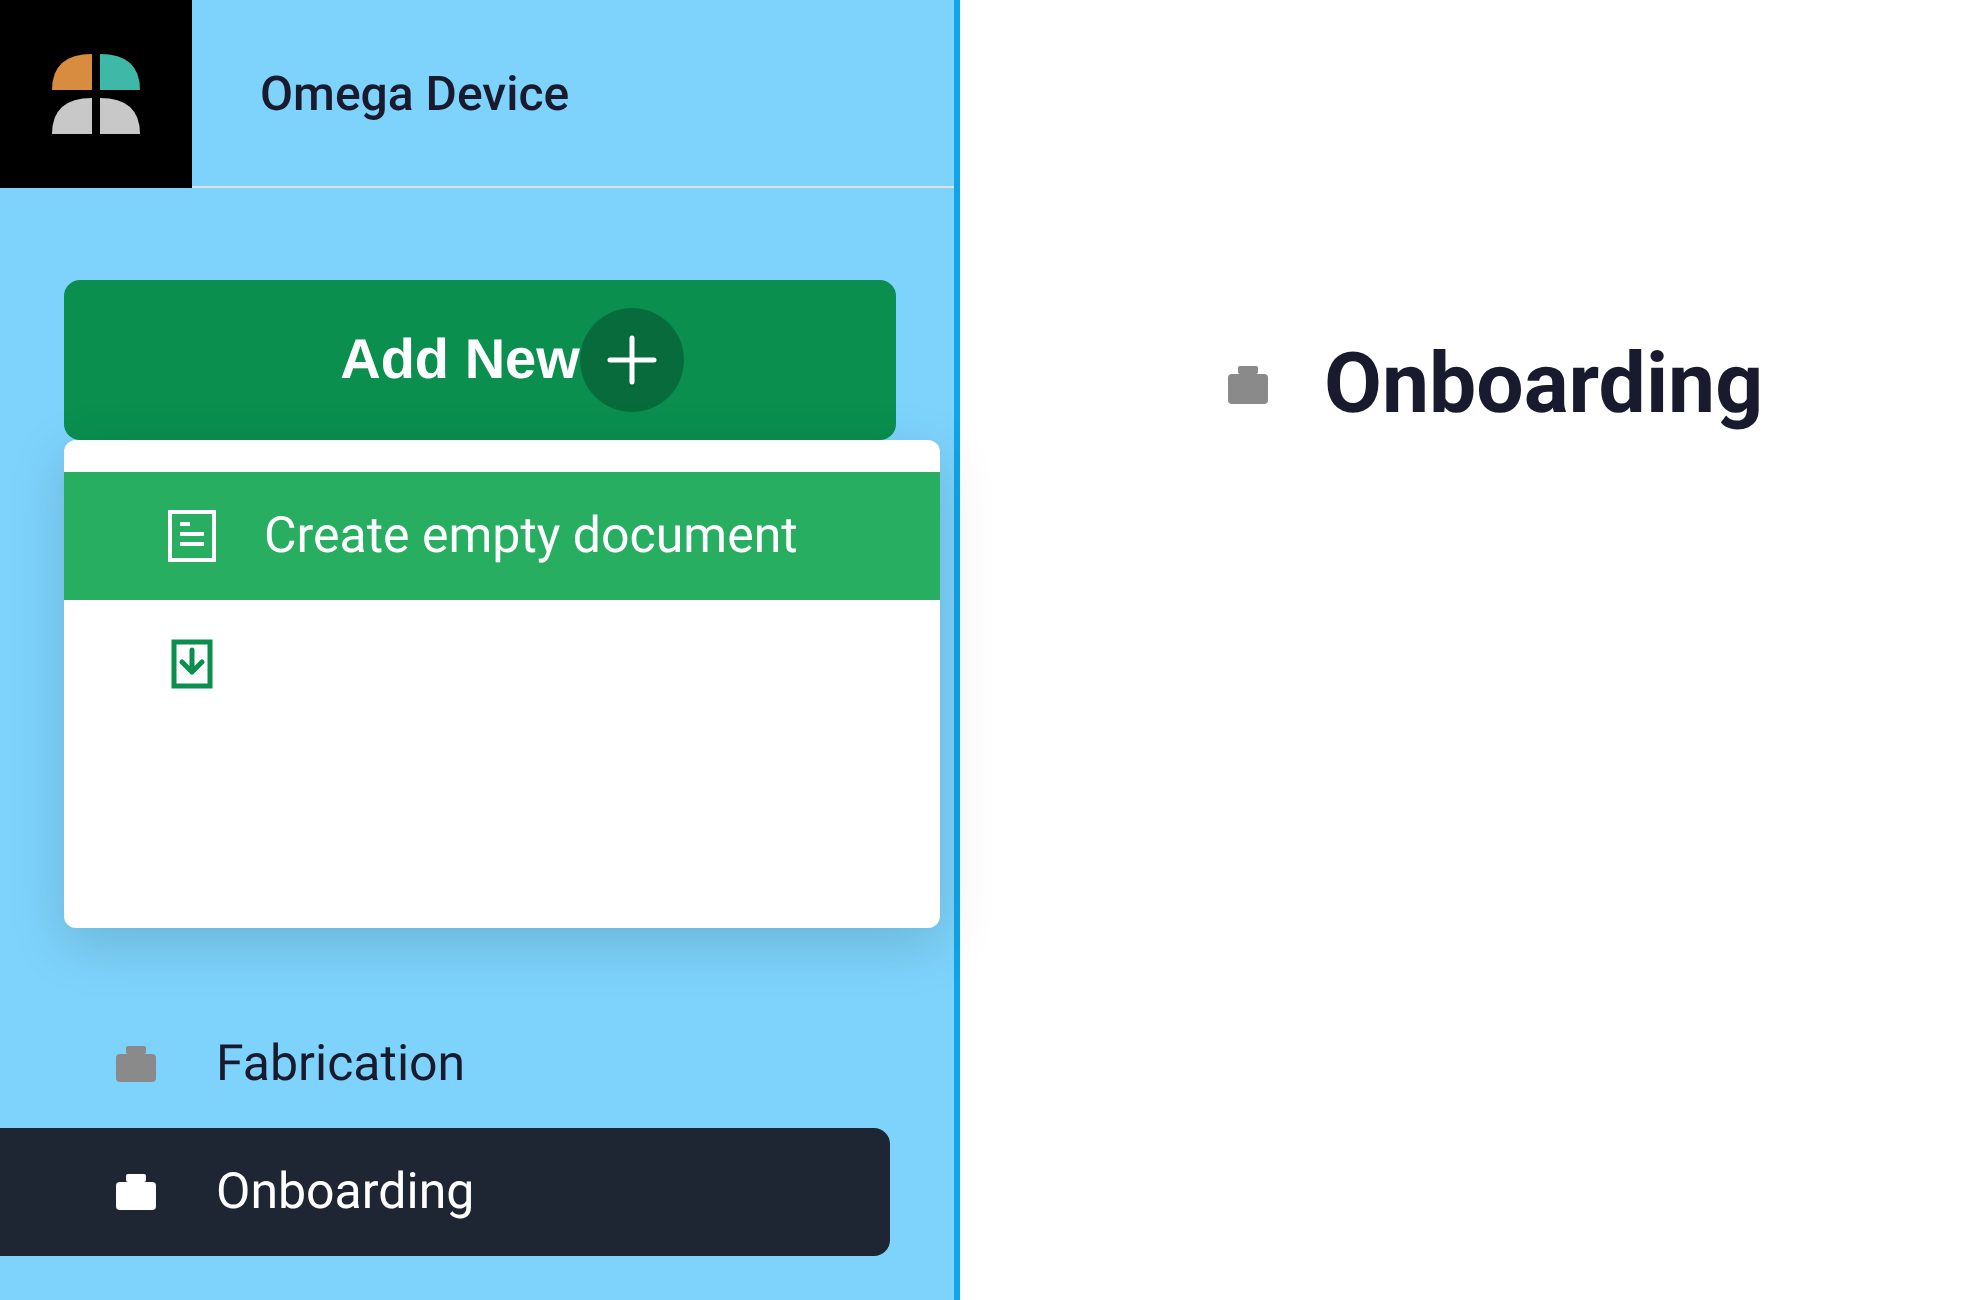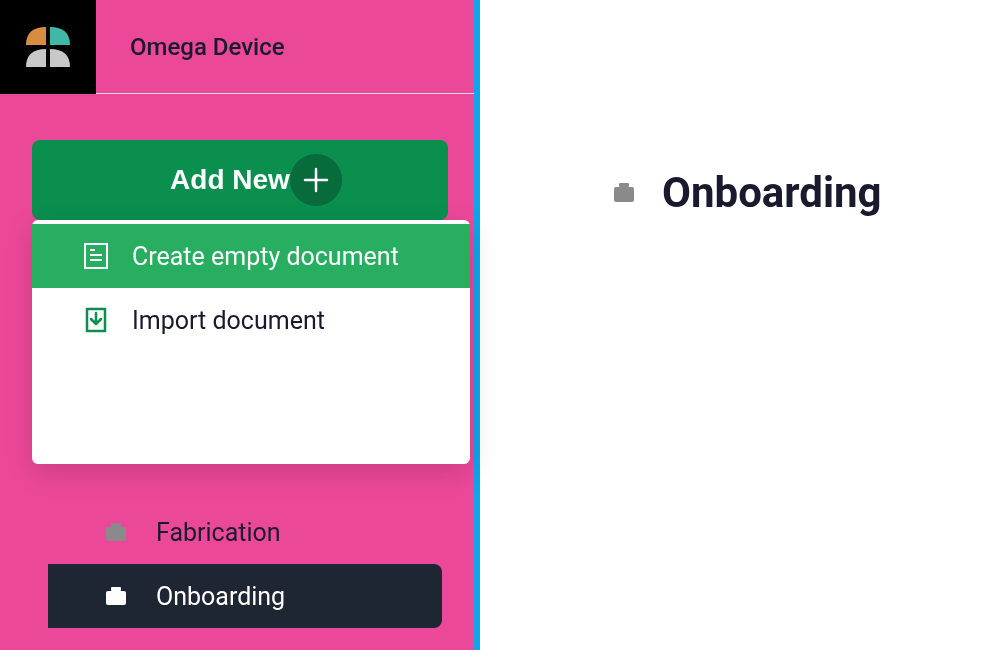--- a/index.html
+++ b/index.html
@@ -15,22 +15,22 @@
       display: flex;
       overflow: hidden;
       background: #fff;
     }
     
     .sidebar {
       width: 480px;
       height: 100%;
       display: flex;
       flex-direction: column;
-      background: #ec4899;
-      border-right: 6px solid #0ea5e9;
+      background: #7dd3fc;
+      border-right: 3px solid #0ea5e9;
       position: relative;
     }
     
     .header {
       display: flex;
       align-items: center;
       height: 94px;
       border-bottom: 1px solid #e0e0e0;
     }
     
@@ -100,21 +100,21 @@
     
     .dropdown {
       position: absolute;
       top: 126px;
       left: 32px;
       width: 438px;
       height: 244px;
       background: #fff;
       border-radius: 6px;
       box-shadow: 0 8px 28px rgba(0,0,0,0.15);
-      padding-top: 4px;
+      padding-top: 16px;
       z-index: 10;
     }
     
     .dropdown-item {
       display: flex;
       align-items: center;
       height: 64px;
       padding-left: 48px;
       cursor: pointer;
       font-size: 25px;
@@ -131,21 +131,20 @@
       width: 32px;
       height: 32px;
       display: flex;
       align-items: center;
       justify-content: center;
       flex-shrink: 0;
     }
     
     .nav-list {
       margin-top: 280px;
-      padding-left: 48px;
     }
     
     .nav-item {
       height: 64px;
       display: flex;
       align-items: center;
       padding-left: 56px;
       gap: 28px;
       font-size: 25px;
       color: #1a1a2e;
@@ -240,21 +239,20 @@
         </span>
         <span>Create empty document</span>
       </div>
       <div class="dropdown-item">
         <span class="dropdown-icon">
           <svg width="30" height="30" viewBox="0 0 30 30">
               <path d="M6 4 H24 V26 H6 Z M6 4 V12 M24 4 V12" fill="none" stroke="#0a8f4f" stroke-width="2.5"></path>
               <path d="M15 8 V19 M10 14 L15 19 L20 14" fill="none" stroke="#0a8f4f" stroke-width="2.5" stroke-linejoin="round" stroke-linecap="round"></path>
             </svg>
         </span>
-        <span>Import document</span>
       </div>
     </div>
 
     <div class="nav-list">
       <div class="nav-item">
         <span class="nav-icon">
           <svg width="24" height="24" viewBox="0 0 24 24">
               <rect x="7" y="3" width="10" height="4" rx="1" fill="#8a8a8a"></rect>
               <rect x="2" y="7" width="20" height="14" rx="2" fill="#8a8a8a"></rect>
             </svg>

